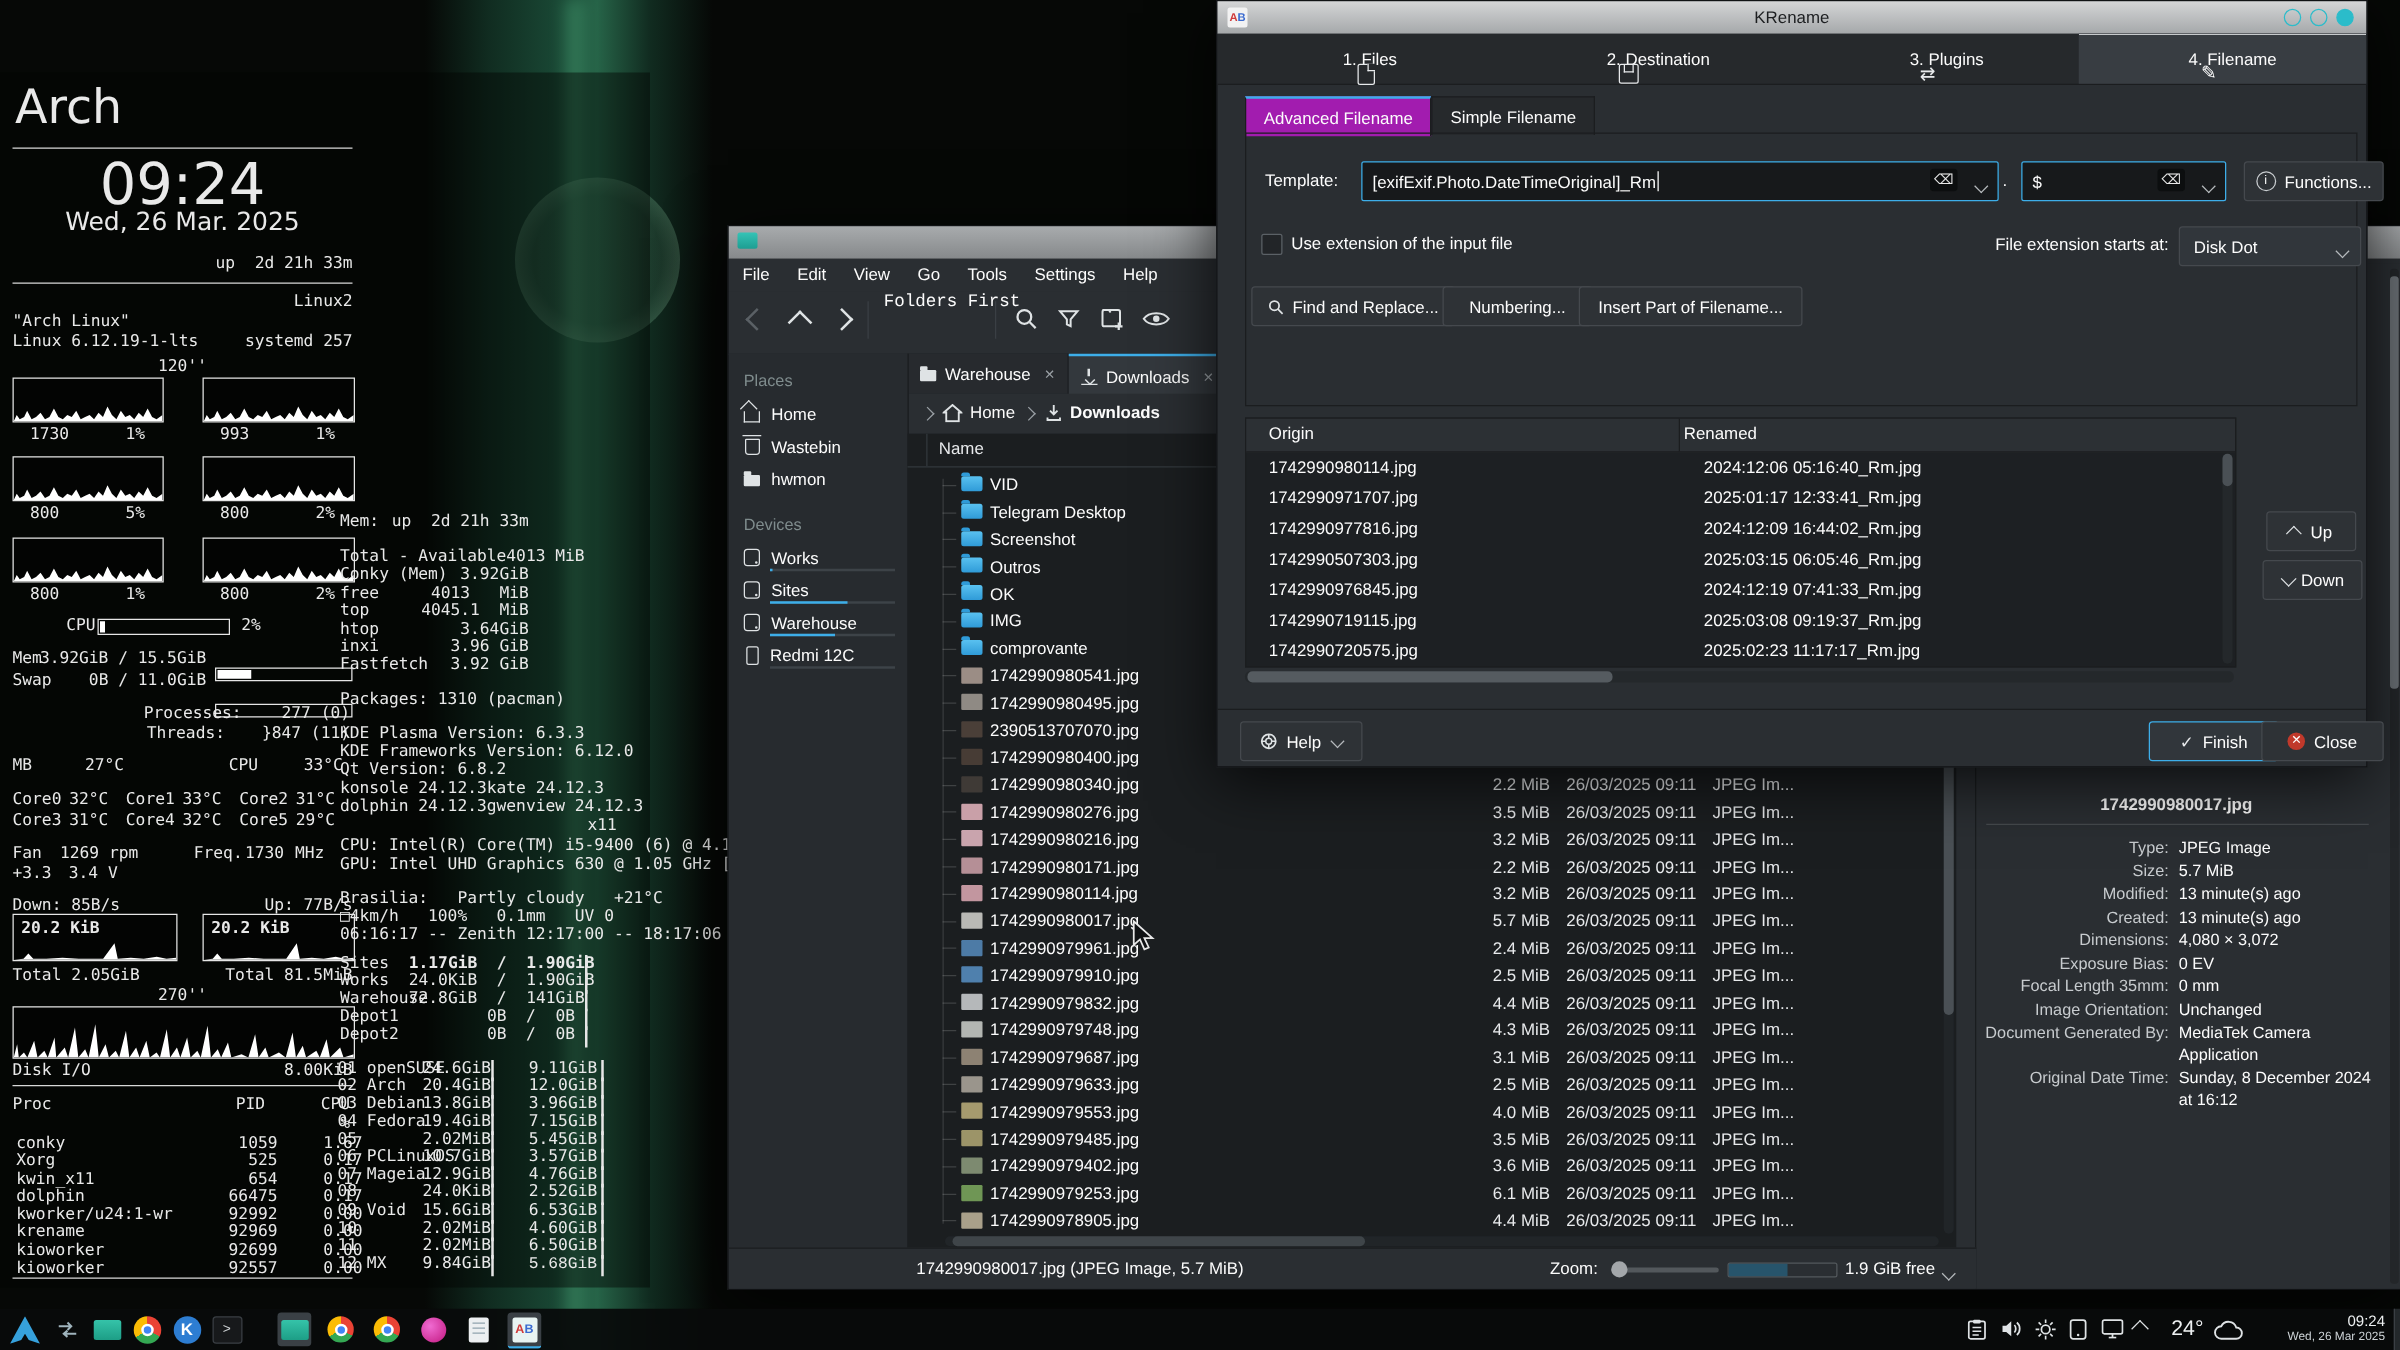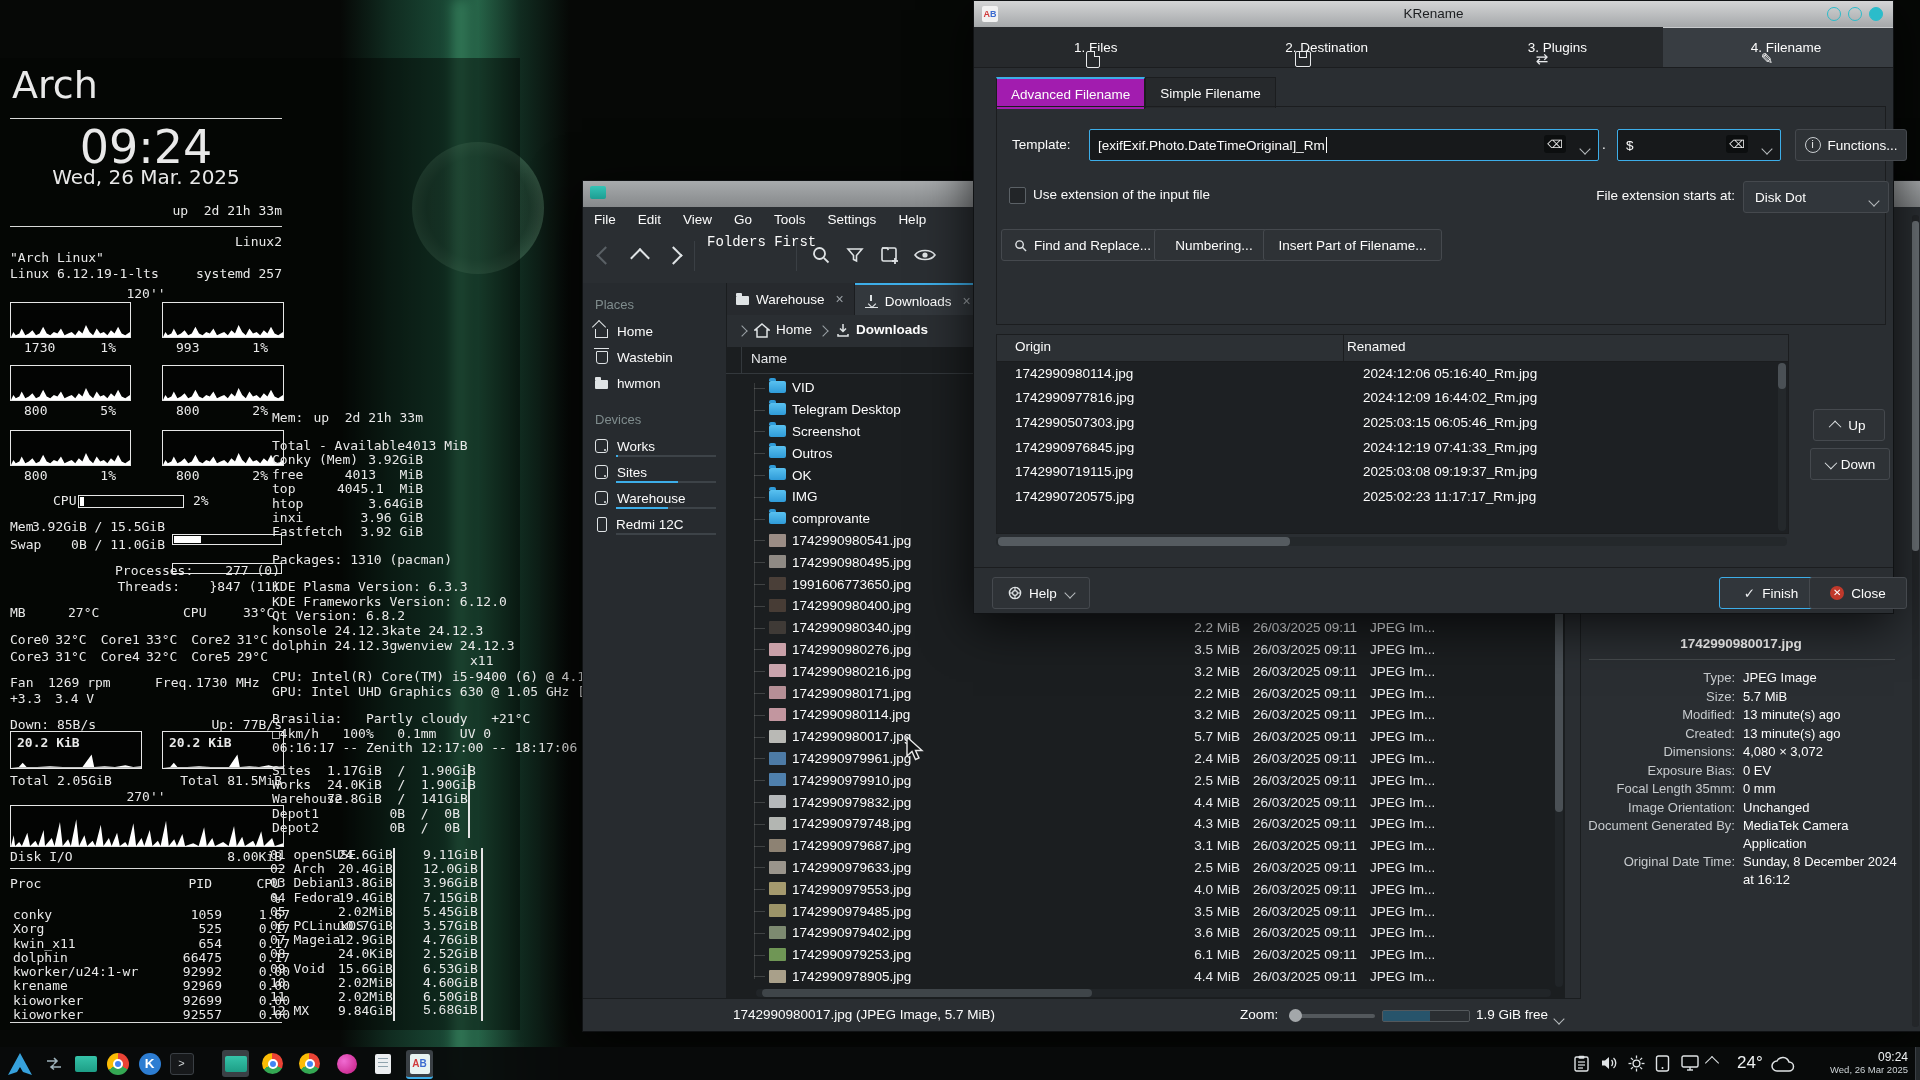--- a/index.html
+++ b/index.html
@@ -404,21 +404,21 @@
     <div class="ck" style="left:272px;top:611px;">CPU: Intel(R) Core(TM) i5-9400 (6) @ 4.10 GHz</div>
     <div class="ck" style="left:272px;top:626px;">GPU: Intel UHD Graphics 630 @ 1.05 GHz [Integr</div>
     <div class="ck" style="left:272px;top:653px;">Brasilia:   Partly cloudy   +21°C</div>
     <div class="ck" style="left:272px;top:668px;">□4km/h   100%   0.1mm   UV 0</div>
     <div class="ck" style="left:272px;top:682px;">06:16:17 -- Zenith 12:17:00 -- 18:17:06</div>
 
     <div class="abs" style="left:272px;top:705px;width:242px;" data-repeat="conky.mounts">
 
         <div style="position:relative;height:14.2px;">
           <span class="ck" style="left:0;top:0;">Sites</span>
-          <span class="ck" style="left:55px;top:0;width:133px;text-align:center;">1.17GiB  /  1.90GiB</span>
+          <span class="ck" style="left:55px;top:0;width:133px;text-align:center;font-weight:bold;">1.17GiB  /  1.90GiB</span>
           <span class="mbar abs" style="left:196px;top:2px;width:45px;"><i style="width: 62%;"></i></span>
         </div>
 
         <div style="position:relative;height:14.2px;">
           <span class="ck" style="left:0;top:0;">Works</span>
           <span class="ck" style="left:55px;top:0;width:133px;text-align:right;">24.0KiB  /  1.90GiB</span>
           <span class="mbar abs" style="left:196px;top:2px;width:45px;"><i style="width: 2%;"></i></span>
         </div>
 
         <div style="position:relative;height:14.2px;">
@@ -778,21 +778,21 @@
             <span class="fsize"></span>
             <span class="fdate"></span>
             <span class="ftype"></span>
           </div>
 
           <div class="file-row">
 
             <span class="dash"></span>
 
             <span class="thumb" style="background: rgb(74, 63, 56);"></span>
-            <span class="fname">1991606773650.jpg</span>
+            <span class="fname">2390513707070.jpg</span>
             <span class="fsize"></span>
             <span class="fdate"></span>
             <span class="ftype"></span>
           </div>
 
           <div class="file-row">
 
             <span class="dash"></span>
 
             <span class="thumb" style="background: rgb(71, 60, 53);"></span>
@@ -1136,20 +1136,24 @@
         <span class="abs" style="left:346px;top:0;width:1px;height:26px;background:#1b1d1f;"></span>
         <span style="padding:4px 0 0 12px;">Renamed</span>
       </div>
       <div class="abs" style="left:0;top:26px;right:10px;" data-repeat="krename.table">
 
           <div class="ktable-row">
             <span class="o">1742990980114.jpg</span>
             <span class="r">2024:12:06 05:16:40_Rm.jpg</span>
           </div>
 
+          <div class="ktable-row">
+            <span class="o">1742990971707.jpg</span>
+            <span class="r">2025:01:17 12:33:41_Rm.jpg</span>
+          </div>
 
           <div class="ktable-row">
             <span class="o">1742990977816.jpg</span>
             <span class="r">2024:12:09 16:44:02_Rm.jpg</span>
           </div>
 
           <div class="ktable-row">
             <span class="o">1742990507303.jpg</span>
             <span class="r">2025:03:15 06:05:46_Rm.jpg</span>
           </div>

